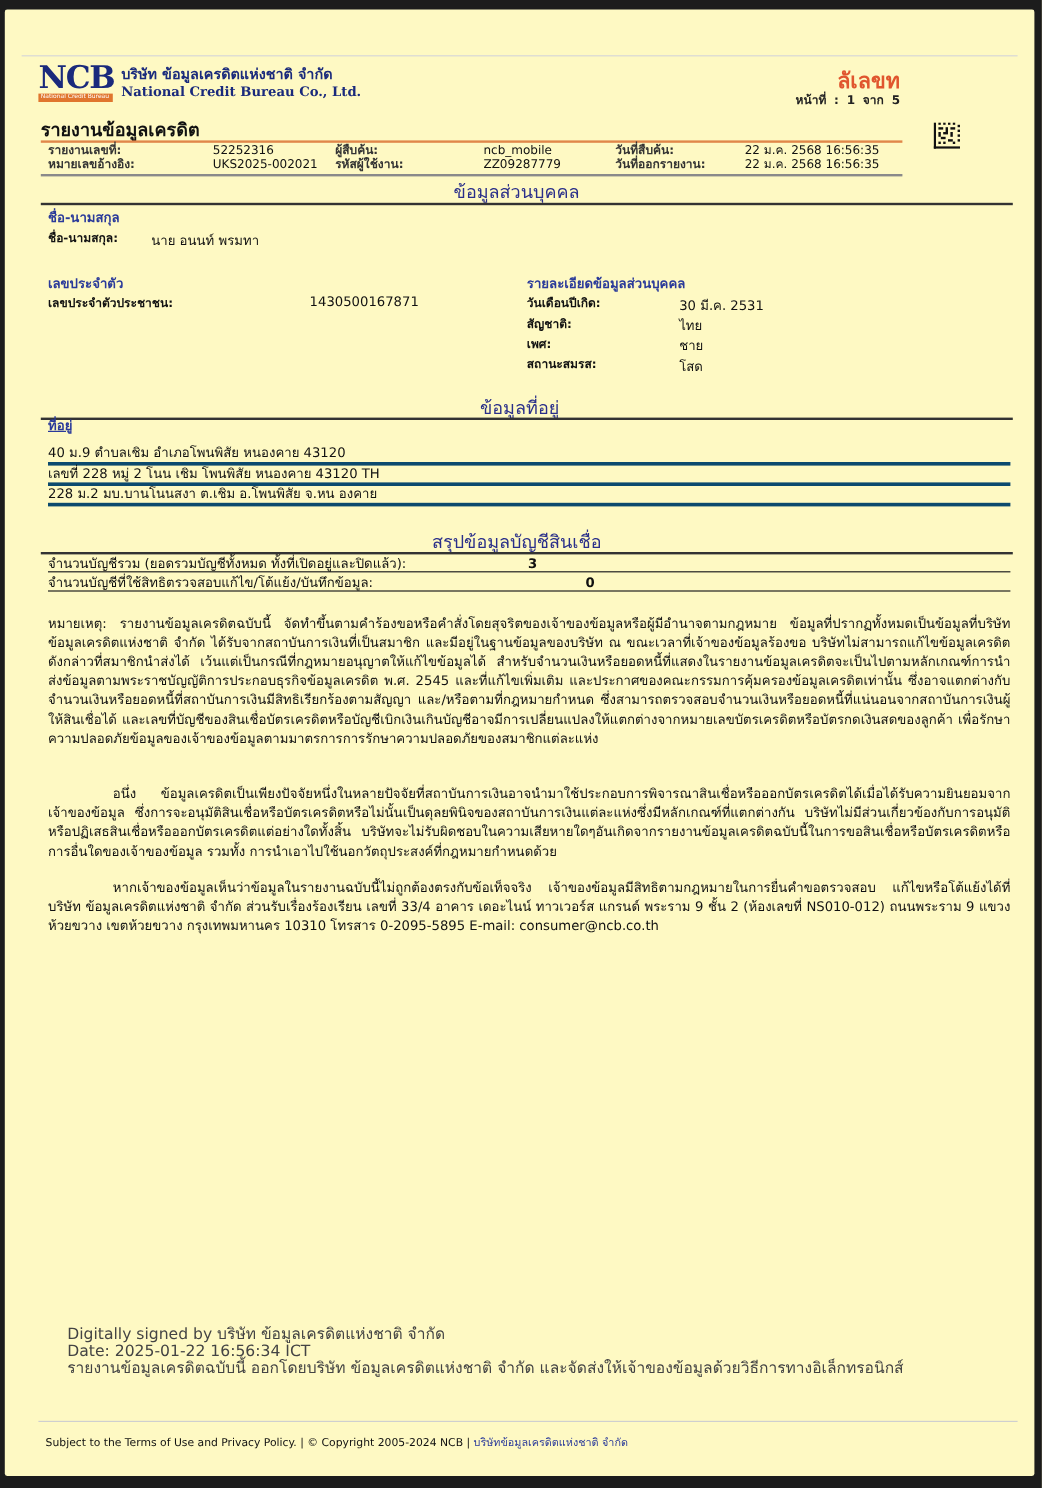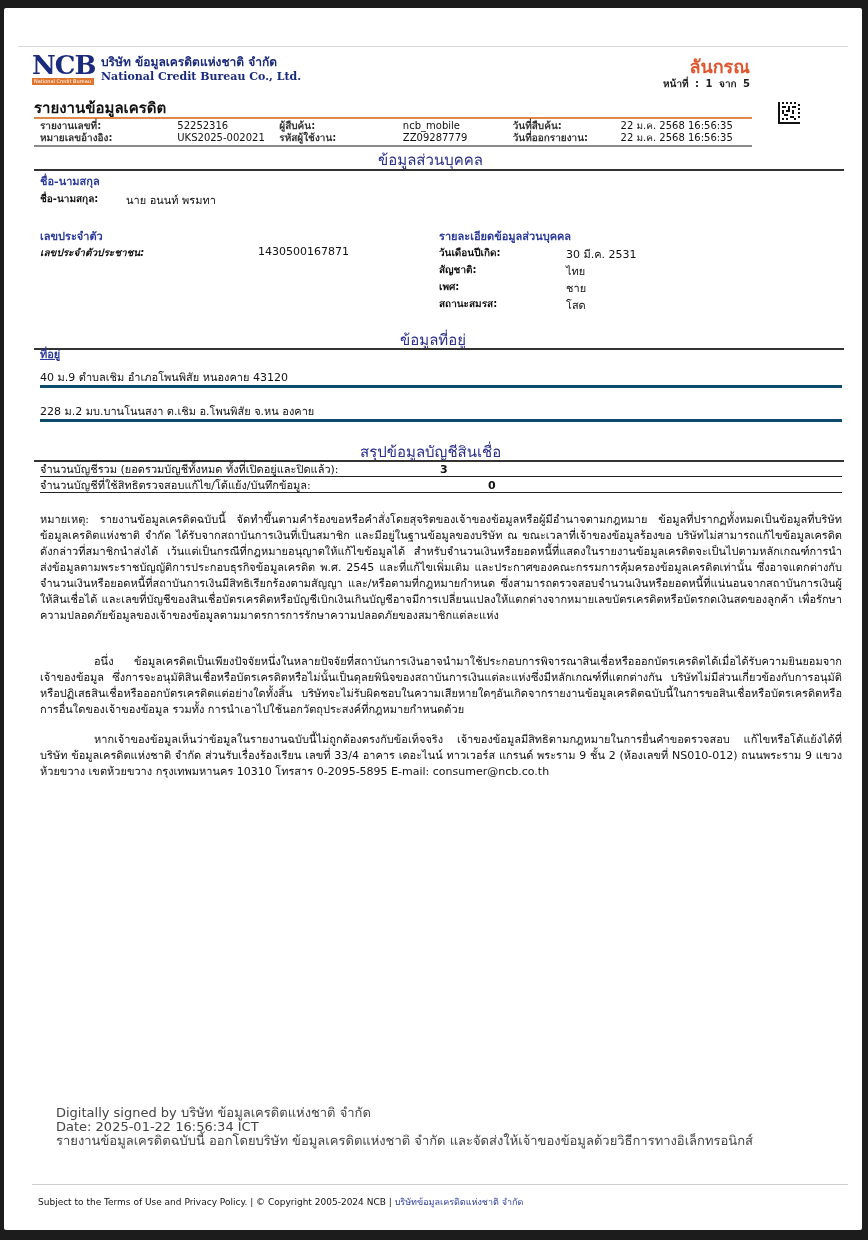--- a/index.html
+++ b/index.html
@@ -1,20 +1,20 @@
 <!DOCTYPE html>
 <html><head>
 <meta charset="utf-8">
 <style>
   * { box-sizing: border-box; margin: 0; padding: 0; }
   html, body { width: 868px; height: 1240px; background: #1c1c1c; overflow: hidden; }
   body { font-family: "DejaVu Sans", sans-serif; color: #111; position: relative; }
   .page {
     position: absolute; left: 4px; top: 8px; width: 858px; height: 1222px;
-    background: #ffffff; border-radius: 2px;
+    background: #fef9c3; border-radius: 2px;
   }
   .top-rule { position: absolute; left: 14px; right: 14px; top: 38px; height: 1px; background: #d8d8d8; }
 
   
   .logo { position: absolute; left: 28px; top: 44px; width: 64px; height: 38px; }
   .logo-ncb { font-family: "DejaVu Serif", serif; font-weight: bold; font-size: 26px; color: #1a2a7c; letter-spacing: -1px; line-height: 26px; }
   .logo-strip { display: block; background: #e0762e; color: #fff; font-size: 5px; line-height: 7px; padding: 0 2px; width: 62px; white-space: nowrap; overflow: hidden; }
   .company-th { position: absolute; left: 97px; top: 44px; font-size: 12px; color: #1a2a7c; font-weight: bold; font-family: "DejaVu Serif", serif; }
   .company-en { position: absolute; left: 97px; top: 62px; font-size: 11px; color: #1a2a7c; font-weight: bold; font-family: "DejaVu Serif", serif; }
   .confidential { position: absolute; right: 112px; top: 44px; font-size: 18px; font-weight: bold; color: #e0562e; }
@@ -58,21 +58,21 @@
 
 <div class="page">
   <div class="top-rule"></div>
 
   <div class="logo">
     <div class="logo-ncb">NCB</div>
     <span class="logo-strip">National Credit Bureau</span>
   </div>
   <div class="company-th">บริษัท ข้อมูลเครดิตแห่งชาติ จำกัด</div>
   <div class="company-en">National Credit Bureau Co., Ltd.</div>
-  <div class="confidential">ลันกรณ</div>
+  <div class="confidential">ลัเลขท</div>
   <div class="pageinfo">
     <span>หน้าที่ :</span>
     <span>1</span>
     <span>จาก</span>
     <span>5</span>
   </div>
   <svg class="qr" viewBox="0 0 11 11">
     <rect x="0" y="0" width="1" height="11" fill="#111"></rect>
     <rect x="0" y="10" width="11" height="1" fill="#111"></rect>
     <rect x="2" y="0" width="1" height="1" fill="#111"></rect>
@@ -120,37 +120,38 @@
   <div class="gray-rule" style="top:137px;"></div>
 
   <div class="section-title" style="left:374px; top:140px;">ข้อมูลส่วนบุคคล</div>
   <div class="section-rule" style="top:161px;"></div>
 
   <div class="sub-head" style="left:36px; top:164px;">ชื่อ-นามสกุล</div>
   <div class="field-lbl" style="left:36px; top:183px;">ชื่อ-นามสกุล:</div>
   <div class="field-val" style="left:122px; top:183px;">นาย อนนท์ พรมทา</div>
 
   <div class="sub-head" style="left:36px; top:219px;">เลขประจำตัว</div>
-  <div class="field-lbl" style="left:36px; top:237px;font-style:italic;">เลขประจำตัวประชาชน:</div>
+  <div class="field-lbl" style="left:36px; top:237px;">เลขประจำตัวประชาชน:</div>
   <div class="field-val" style="left:254px; top:237px;">1430500167871</div>
 
   <div class="sub-head" style="left:435px; top:219px;">รายละเอียดข้อมูลส่วนบุคคล</div>
   <div class="field-lbl" style="left:435px; top:237px;">วันเดือนปีเกิด:</div>
   <div class="field-val" style="left:562px; top:237px;">30 มี.ค. 2531</div>
   <div class="field-lbl" style="left:435px; top:254px;">สัญชาติ:</div>
   <div class="field-val" style="left:562px; top:254px;">ไทย</div>
   <div class="field-lbl" style="left:435px; top:271px;">เพศ:</div>
   <div class="field-val" style="left:562px; top:271px;">ชาย</div>
   <div class="field-lbl" style="left:435px; top:288px;">สถานะสมรส:</div>
   <div class="field-val" style="left:562px; top:288px;">โสด</div>
 
   <div class="section-title" style="left:396px; top:320px;">ข้อมูลที่อยู่</div>
   <div class="section-rule" style="top:340px;"></div>
   <div class="sub-head" style="left:36px; top:337px;text-decoration:underline;">ที่อยู่</div>
   <div class="addr-line" style="top:363px;">40 ม.9 ตำบลเชิม อำเภอโพนพิสัย หนองคาย 43120</div>
+  <div class="addr-line" style="top:380px;">เลขที่ 228 หมู่ 2 โนน เชิม โพนพิสัย หนองคาย 43120 TH</div>
   <div class="addr-line" style="top:397px;">228 ม.2 มบ.บานโนนสงา ต.เชิม อ.โพนพิสัย จ.หน องคาย</div>
 
   <div class="section-title" style="left:356px; top:432px;">สรุปข้อมูลบัญชีสินเชื่อ</div>
   <div class="section-rule" style="top:452px;"></div>
   <div class="summary-row" style="top:455px;">
     <span class="lbl">จำนวนบัญชีรวม (ยอดรวมบัญชีทั้งหมด ทั้งที่เปิดอยู่และปิดแล้ว):</span>
     <span class="val">3</span>
   </div>
   <div class="summary-row" style="top:471px;gap:48px;">
     <span class="lbl">จำนวนบัญชีที่ใช้สิทธิตรวจสอบแก้ไข/โต้แย้ง/บันทึกข้อมูล:</span>

